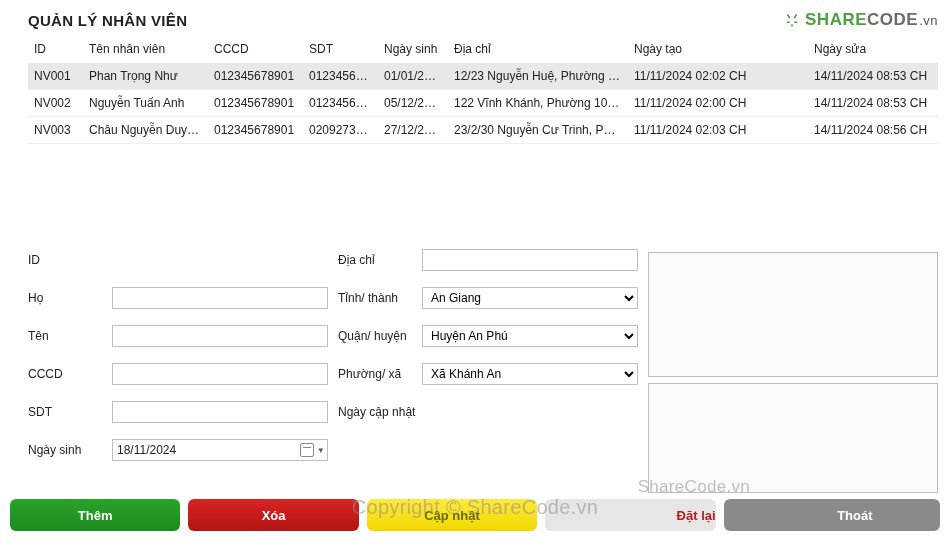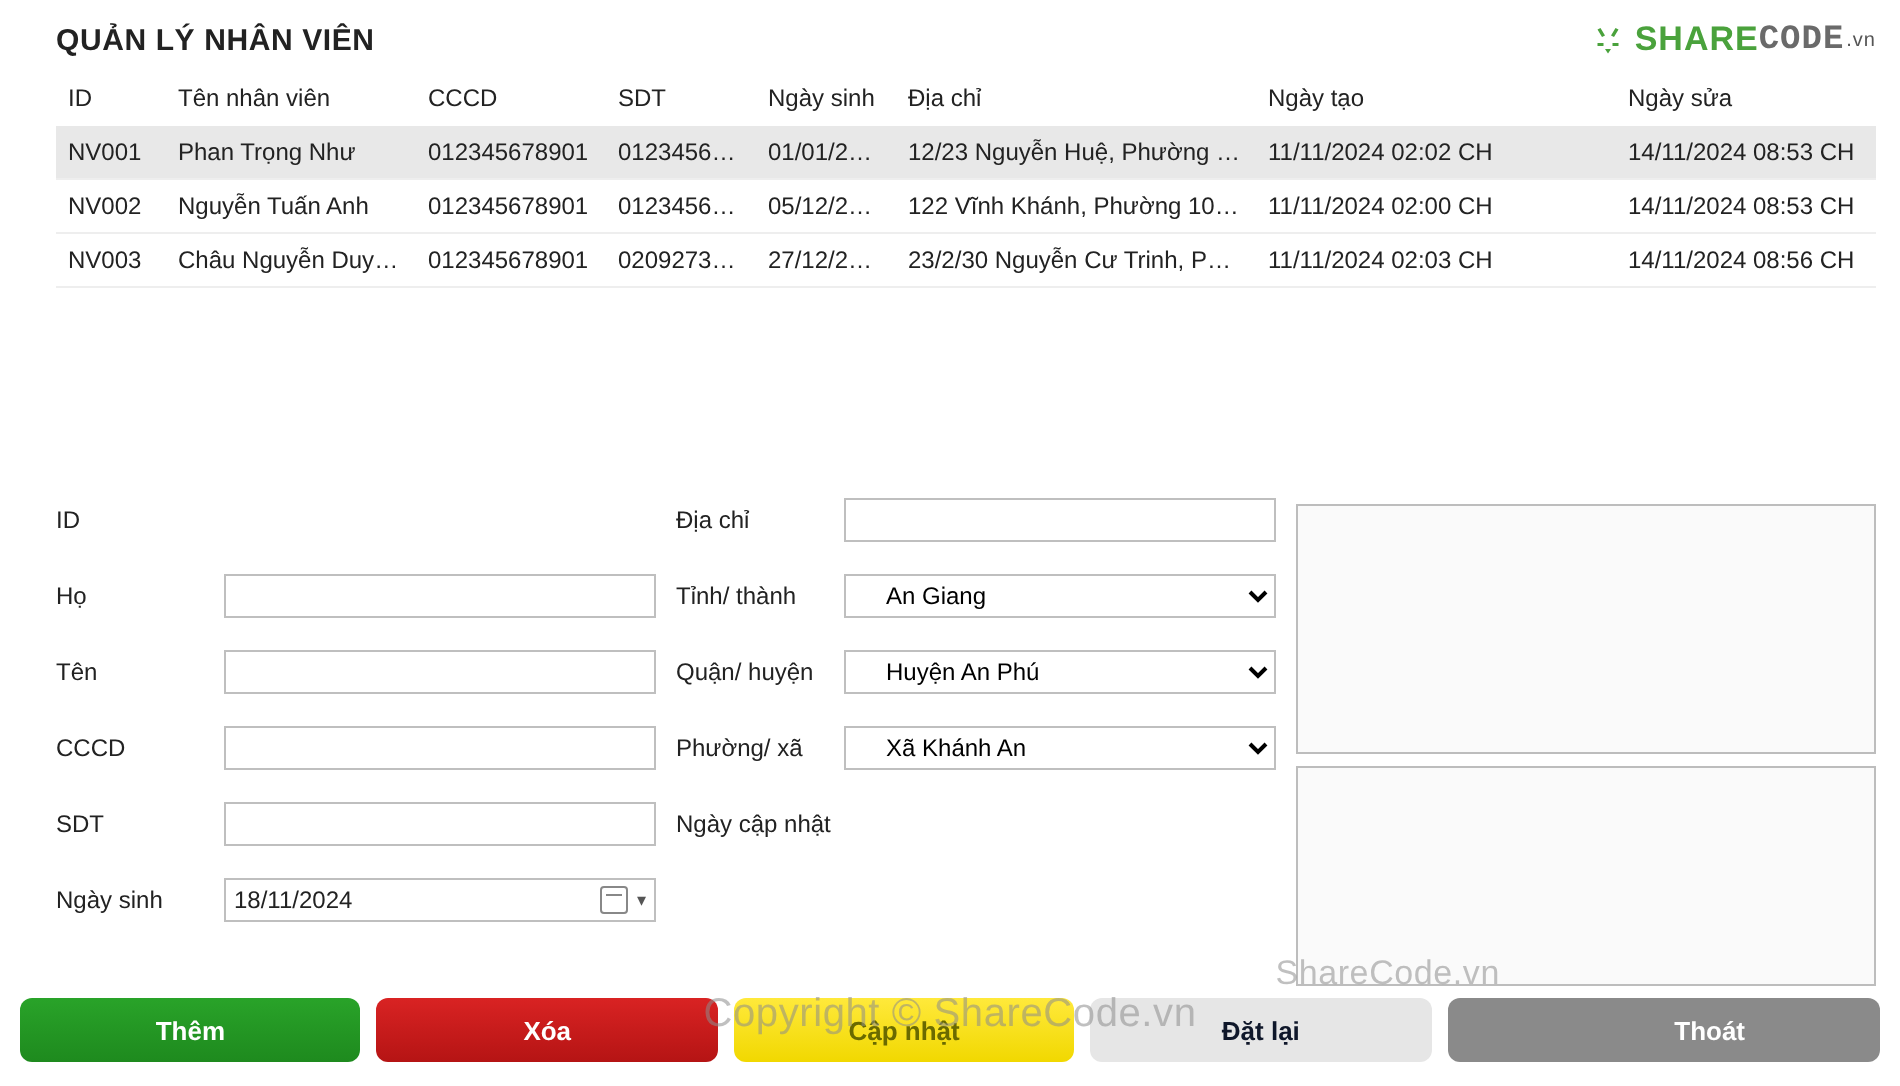--- a/index.html
+++ b/index.html
@@ -29,22 +29,22 @@
   }
   .logo {
     font-size: 17px;
     font-weight: 700;
     letter-spacing: 0.5px;
     display: flex;
     align-items: center;
     color: #333;
   }
   .logo .green { color: #4aa23c; }
-  .logo .grey { color: #6a6a6a; font-weight: 600; font-family: Liberation Mono, monospace;}
-  .logo .vn { color: #555; font-weight: 400; text-transform: lowercase; font-size: 10px; margin-left:1px;}
+  .logo .grey { color: #6a6a6a; font-weight: 600;}
+  .logo .vn { color: #555; font-weight: 400; text-transform: lowercase; font-size: 13px; margin-left:1px;}
   .logo-icon {
     width: 18px; height: 18px; margin-right: 4px;
     display: inline-flex; align-items: center; justify-content: center;
   }
   
   .grid {
     width: 100%;
     border-collapse: collapse;
     table-layout: fixed;
   }
@@ -119,21 +119,21 @@
     padding: 0 6px;
     font-size: 12px;
     background: #fff;
   }
   .field-select {
     flex: 1;
     height: 22px;
     border: 1px solid #bfbfbf;
     background: #fff;
     font-size: 12px;
-    padding: 0 16px;
+    padding: 0 4px;
   }
   .date-wrap {
     flex: 1;
     display: flex;
     align-items: center;
     border: 1px solid #bfbfbf;
     height: 22px;
     background: #fff;
     padding: 0 4px;
     position: relative;
@@ -162,21 +162,21 @@
     border: none;
     border-radius: 6px;
     font-size: 13px;
     font-weight: 600;
     color: #fff;
     cursor: pointer;
   }
   .btn.green { background: linear-gradient(#29a329,#1e8a1e); }
   .btn.red { background: linear-gradient(#d92323,#b51414); }
   .btn.yellow { background: linear-gradient(#ffe93b,#f1d800); color:#6a6a00; }
-  .btn.grey1 { background: #e6e6e6; color:#0f172a; font-weight:700; }
+  .btn.grey1 { background: #e6e6e6; color:#b91c1c; font-weight:700;text-align:right; }
   .btn.grey2 { background: #8a8a8a; padding-left: 46px; }
 
   
   .wm {
     position: absolute;
     color: rgba(140,140,140,0.55);
     font-size: 19px;
     font-weight: 400;
     pointer-events: none;
     letter-spacing: 0.3px;

